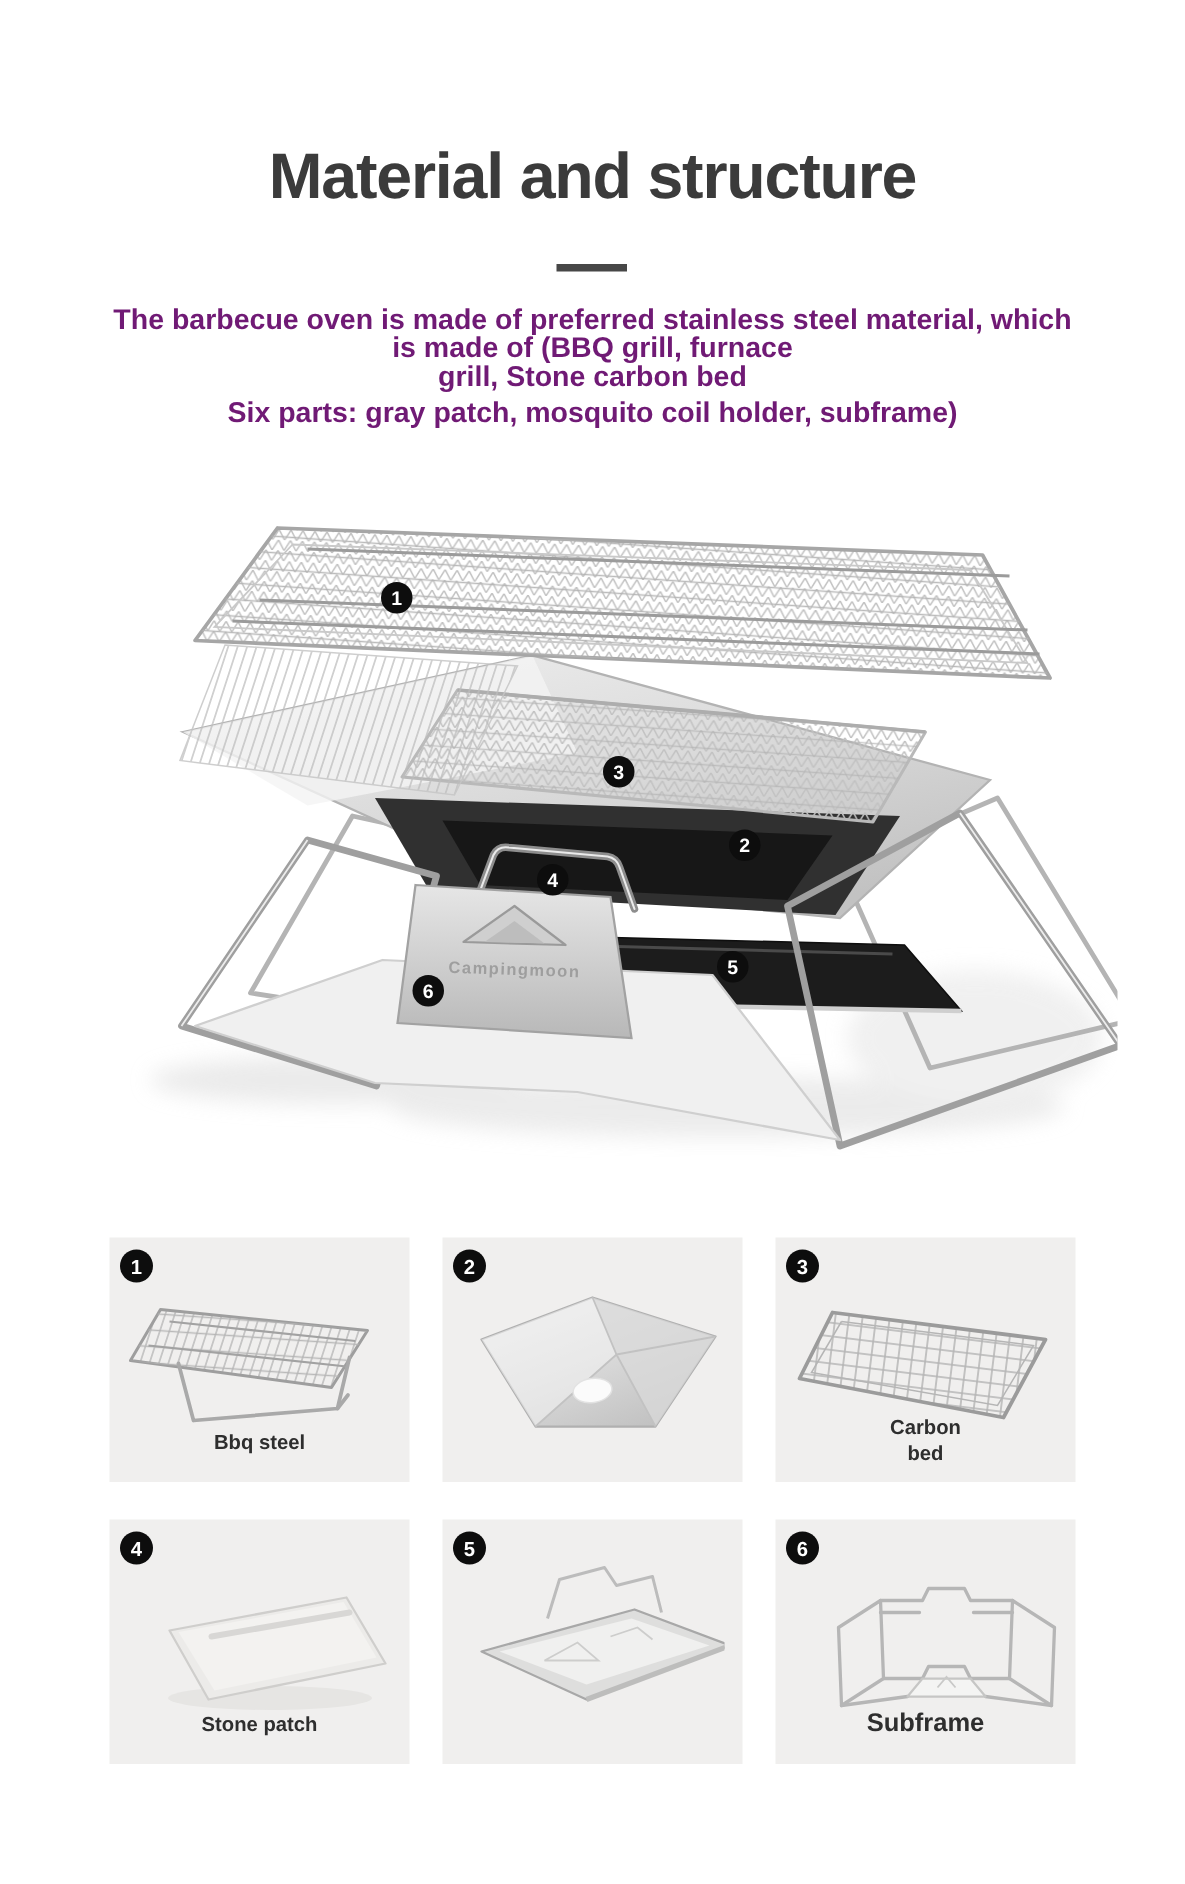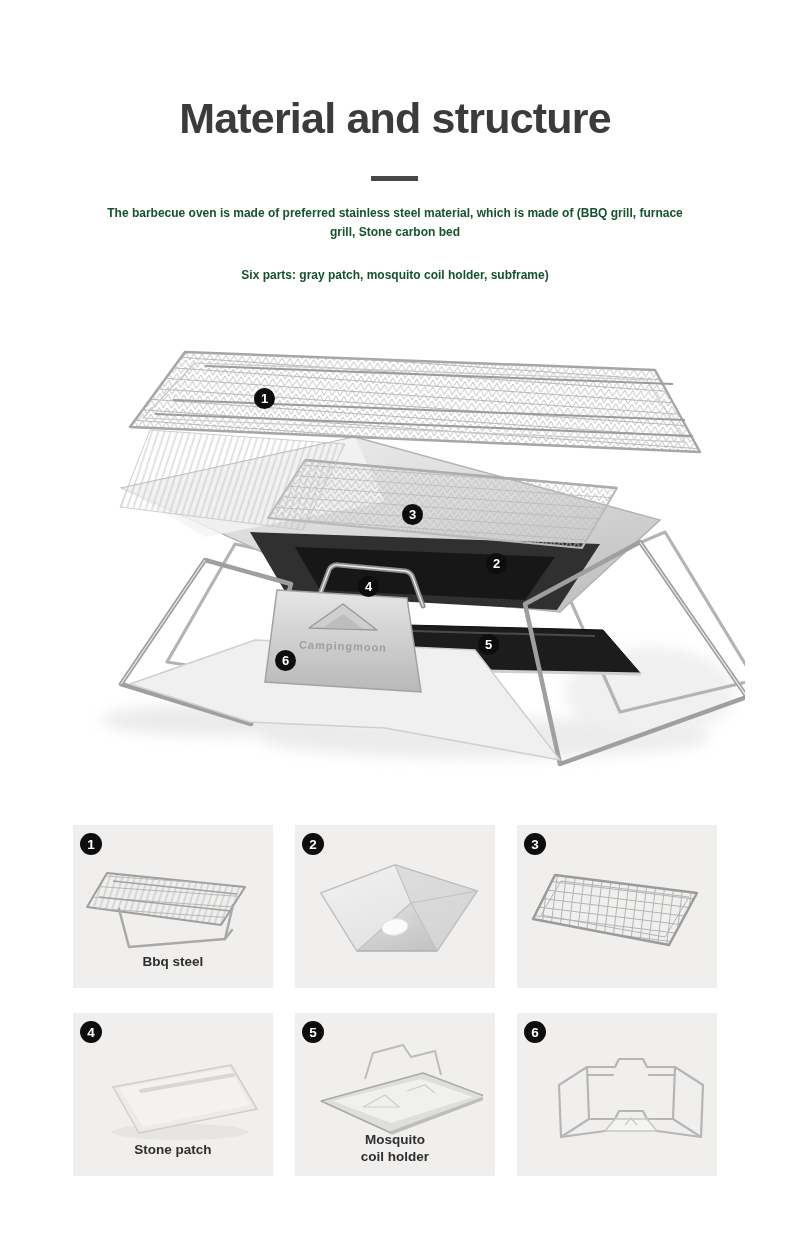--- a/index.html
+++ b/index.html
@@ -4,21 +4,21 @@
 <style>
   html,body{margin:0;padding:0;background:#ffffff;}
   body{font-family:"Liberation Sans",sans-serif;}
   .page{position:relative;width:790px;height:1256px;background:#ffffff;overflow:hidden;}
 
   
   .title{position:absolute;top:97px;left:0;width:790px;text-align:center;
          font-size:43px;font-weight:700;color:#3b3b3b;letter-spacing:-0.8px;line-height:1;margin:0;}
   .divider{position:absolute;top:176px;left:371px;width:47px;height:5px;background:#474747;}
   .desc{position:absolute;left:75px;width:640px;text-align:center;margin:0;
-        font-size:12px;font-weight:700;color:#14532d;line-height:19px;}
+        font-size:19px;font-weight:700;color:#701a75;line-height:19px;}
   .desc-1{top:204px;}
   .desc-2{top:266px;text-align:center;}
 
   
   .hero{position:absolute;top:332px;left:55px;width:690px;height:440px;}
   .hero svg{display:block;}
   .badge{position:absolute;background:#0d0d0d;color:#ffffff;border-radius:50%;
          display:flex;align-items:center;justify-content:center;font-weight:700;}
   .hero-badge{width:21px;height:21px;font-size:13px;}
   .card-badge{left:7px;top:8px;width:22px;height:22px;font-size:13.5px;}
@@ -176,20 +176,21 @@
     </div>
 
     <div class="card">
       <div class="badge card-badge">
           <span>3</span>
         </div>
       <svg class="part-art" width="176" height="116" viewBox="0 0 176 116">
         <polygon points="26,28 168,46 140,98 4,72" fill="url(#pG)" stroke="#9b9b9b" stroke-width="2.5" stroke-linejoin="round"></polygon>
         <polyline points="32,34 160,50 136,90 12,68 32,34" fill="none" stroke="#b5b5b5" stroke-width="1"></polyline>
       </svg>
+      <div class="card-label"><span>Carbon</span><br><span>bed</span></div>
     </div>
 
     <div class="card">
       <div class="badge card-badge">
           <span>4</span>
         </div>
       <svg class="part-art" width="176" height="116" viewBox="0 0 176 116">
         <ellipse cx="95" cy="97" rx="68" ry="8" fill="#e6e5e3"></ellipse>
         <polygon points="28,52 146,30 172,74 54,98" fill="#ecebe9" stroke="#cfcecc" stroke-width="1.5" stroke-linejoin="round"></polygon>
         <polygon points="34,53 144,33 166,70 58,92" fill="#f3f2f0"></polygon>
@@ -202,31 +203,31 @@
       <div class="badge card-badge">
           <span>5</span>
         </div>
       <svg class="part-art" width="176" height="116" viewBox="0 0 176 116">
         <path d="M58,44 L66,18 L96,10 L104,22 L128,16 L134,40" fill="none" stroke="#bcbcbc" stroke-width="2" stroke-linejoin="round"></path>
         <polygon points="14,66 116,38 180,62 84,98" fill="#dededd" stroke="#a8a8a8" stroke-width="1.5" stroke-linejoin="round"></polygon>
         <polygon points="26,66 114,44 166,62 84,88" fill="#f0f0ef"></polygon>
         <path d="M56,72 L78,60 L92,72 Z M100,56 L118,50 L128,58" fill="none" stroke="#cdcdcc" stroke-width="1.2"></path>
         <path d="M84,98 L180,62" stroke="#bdbdbc" stroke-width="3.5" fill="none"></path>
       </svg>
-      <div class="card-label"><span>Mosquito</span><br><span>coil holder</span></div>
     </div>
 
     <div class="card card--subframe">
       <div class="badge card-badge">
           <span>6</span>
         </div>
       <svg class="part-art" width="176" height="116" viewBox="0 0 176 116">
         <path class="wf" d="M30,50 L58,32 L60,84 L32,102 Z"></path>
         <path class="wf" d="M146,32 L174,50 L172,102 L144,84 Z"></path>
         <path class="wf" d="M58,32 L86,32 L90,24 L114,24 L118,32 L146,32 M58,40 L84,40 M120,40 L146,40"></path>
         <path class="wf" d="M60,84 L86,84 L90,76 L114,76 L118,84 L144,84 M32,102 L76,96 M128,96 L172,102"></path>
         <path d="M76,96 L86,84 L118,84 L128,96 Z" fill="#f4f4f3" stroke="#c6c6c5" stroke-width="1.5" stroke-linejoin="round"></path>
         <path d="M96,90 L102,83 L108,90" fill="none" stroke="#c9c9c8" stroke-width="1.2"></path>
       </svg>
+      <div class="card-label"><span>Subframe</span></div>
     </div>
 
   </div>
 </div>
 
 </body></html>

